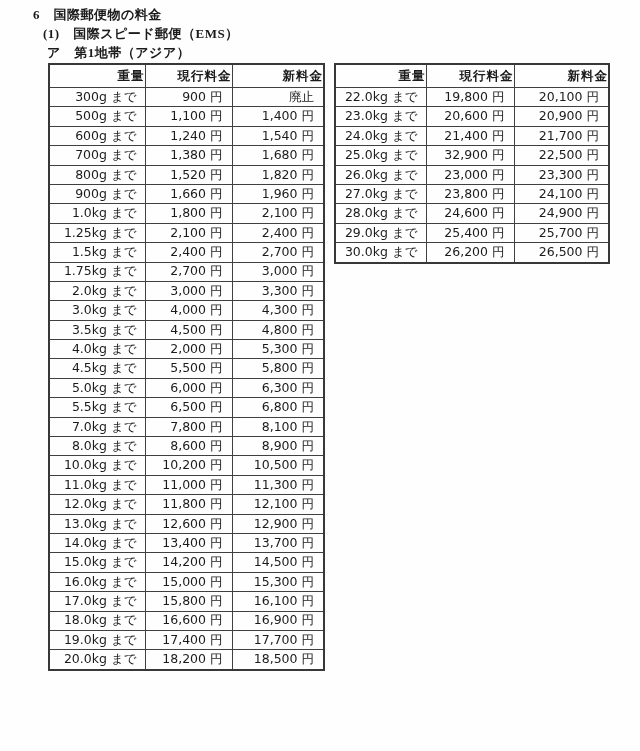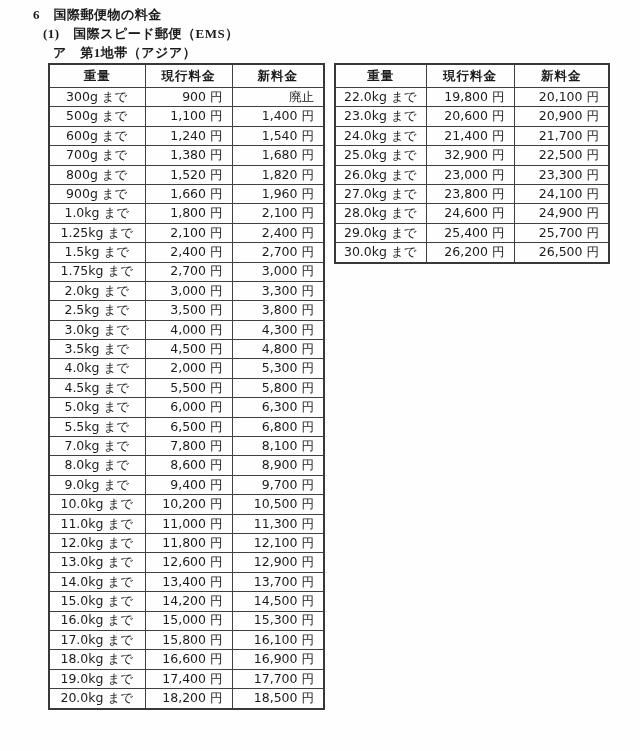--- a/index.html
+++ b/index.html
@@ -18,53 +18,53 @@
   .doc-title {
     position: absolute;
     font-size: 13px;
     font-weight: bold;
     letter-spacing: 0.5px;
     white-space: nowrap;
     font-family: Liberation Serif, serif;
   }
   #title-line1 { left: 33px; top: 6px; }
   #title-line2 { left: 43px; top: 25px; }
-  #title-line3 { left: 53px; top: 44px; }
+  #title-line3 { left: 47px; top: 44px; }
 
   table.rate-table {
     position: absolute;
     top: 63px;
     border-collapse: collapse;
     table-layout: fixed;
     border: 2px solid #383838;
     background: #fefefe;
   }
   #left-table  { left: 48px;  width: 275px; }
   #right-table { left: 334px; width: 274px; }
 
   .rate-table th {
     height: 22px;
     border: 1px solid #404040;
     font-size: 12.5px;
     font-weight: bold;
-    text-align: center;
+    text-align: right;
     letter-spacing: 1px;
     padding: 0;
   }
   .rate-table td {
     height: 18.4px;
     border: 1px solid #404040;
     font-size: 12.5px;
     font-weight: normal;
     padding: 0 8px 0 6px;
     white-space: nowrap;
     overflow: hidden;
     line-height: 1;
   }
-  .rate-table td.w { text-align: center;  padding-left: 7px; }
+  .rate-table td.w { text-align: right;  padding-left: 7px; }
   .rate-table td.p { text-align: right; padding-right: 9px; }
 </style>
 </head>
 <body>
 
 <div id="title-line1" class="doc-title">6　国際郵便物の料金</div>
 
 <div id="title-line2" class="doc-title">(1)　国際スピード郵便（EMS）</div>
 
 <div id="title-line3" class="doc-title">ア　第1地帯（アジア）</div>
@@ -132,25 +132,20 @@
         <td class="w">1.75kg まで</td>
         <td class="p">2,700 円</td>
         <td class="p">3,000 円</td>
       </tr>
       <tr>
         <td class="w">2.0kg まで</td>
         <td class="p">3,000 円</td>
         <td class="p">3,300 円</td>
       </tr>
       <tr>
-        <td class="w">2.5kg まで</td>
-        <td class="p">3,500 円</td>
-        <td class="p">3,800 円</td>
-      </tr>
-      <tr>
         <td class="w">3.0kg まで</td>
         <td class="p">4,000 円</td>
         <td class="p">4,300 円</td>
       </tr>
       <tr>
         <td class="w">3.5kg まで</td>
         <td class="p">4,500 円</td>
         <td class="p">4,800 円</td>
       </tr>
       <tr>
@@ -175,25 +170,20 @@
       </tr>
       <tr>
         <td class="w">7.0kg まで</td>
         <td class="p">7,800 円</td>
         <td class="p">8,100 円</td>
       </tr>
       <tr>
         <td class="w">8.0kg まで</td>
         <td class="p">8,600 円</td>
         <td class="p">8,900 円</td>
-      </tr>
-      <tr>
-        <td class="w">9.0kg まで</td>
-        <td class="p">9,400 円</td>
-        <td class="p">9,700 円</td>
       </tr>
       <tr>
         <td class="w">10.0kg まで</td>
         <td class="p">10,200 円</td>
         <td class="p">10,500 円</td>
       </tr>
       <tr>
         <td class="w">11.0kg まで</td>
         <td class="p">11,000 円</td>
         <td class="p">11,300 円</td>

